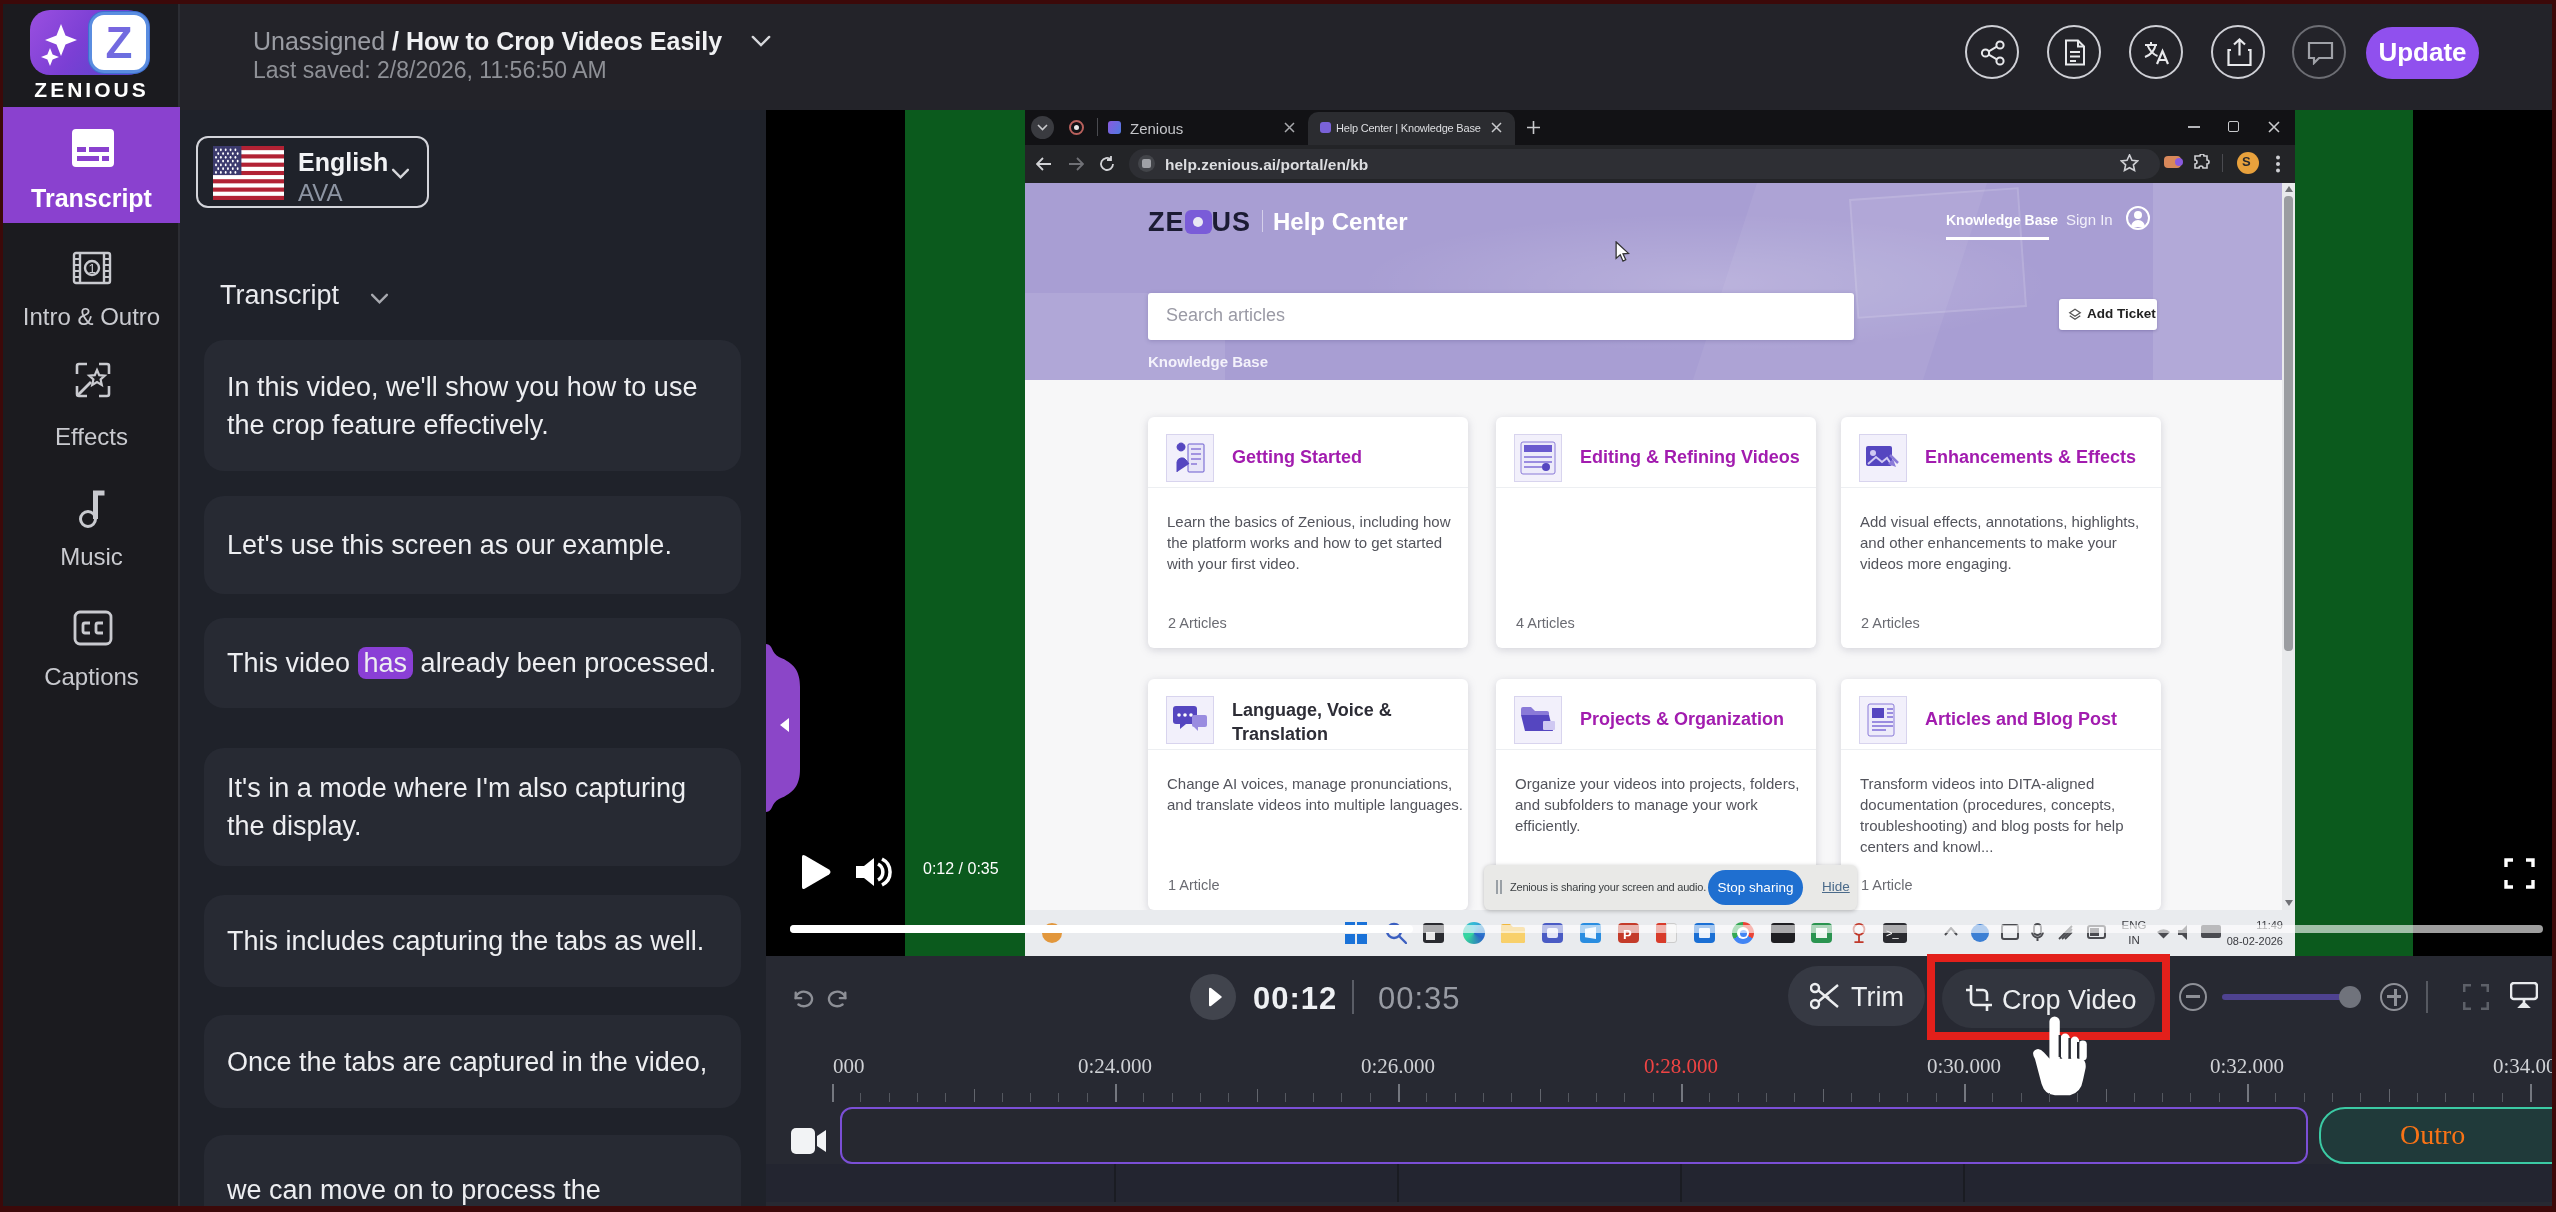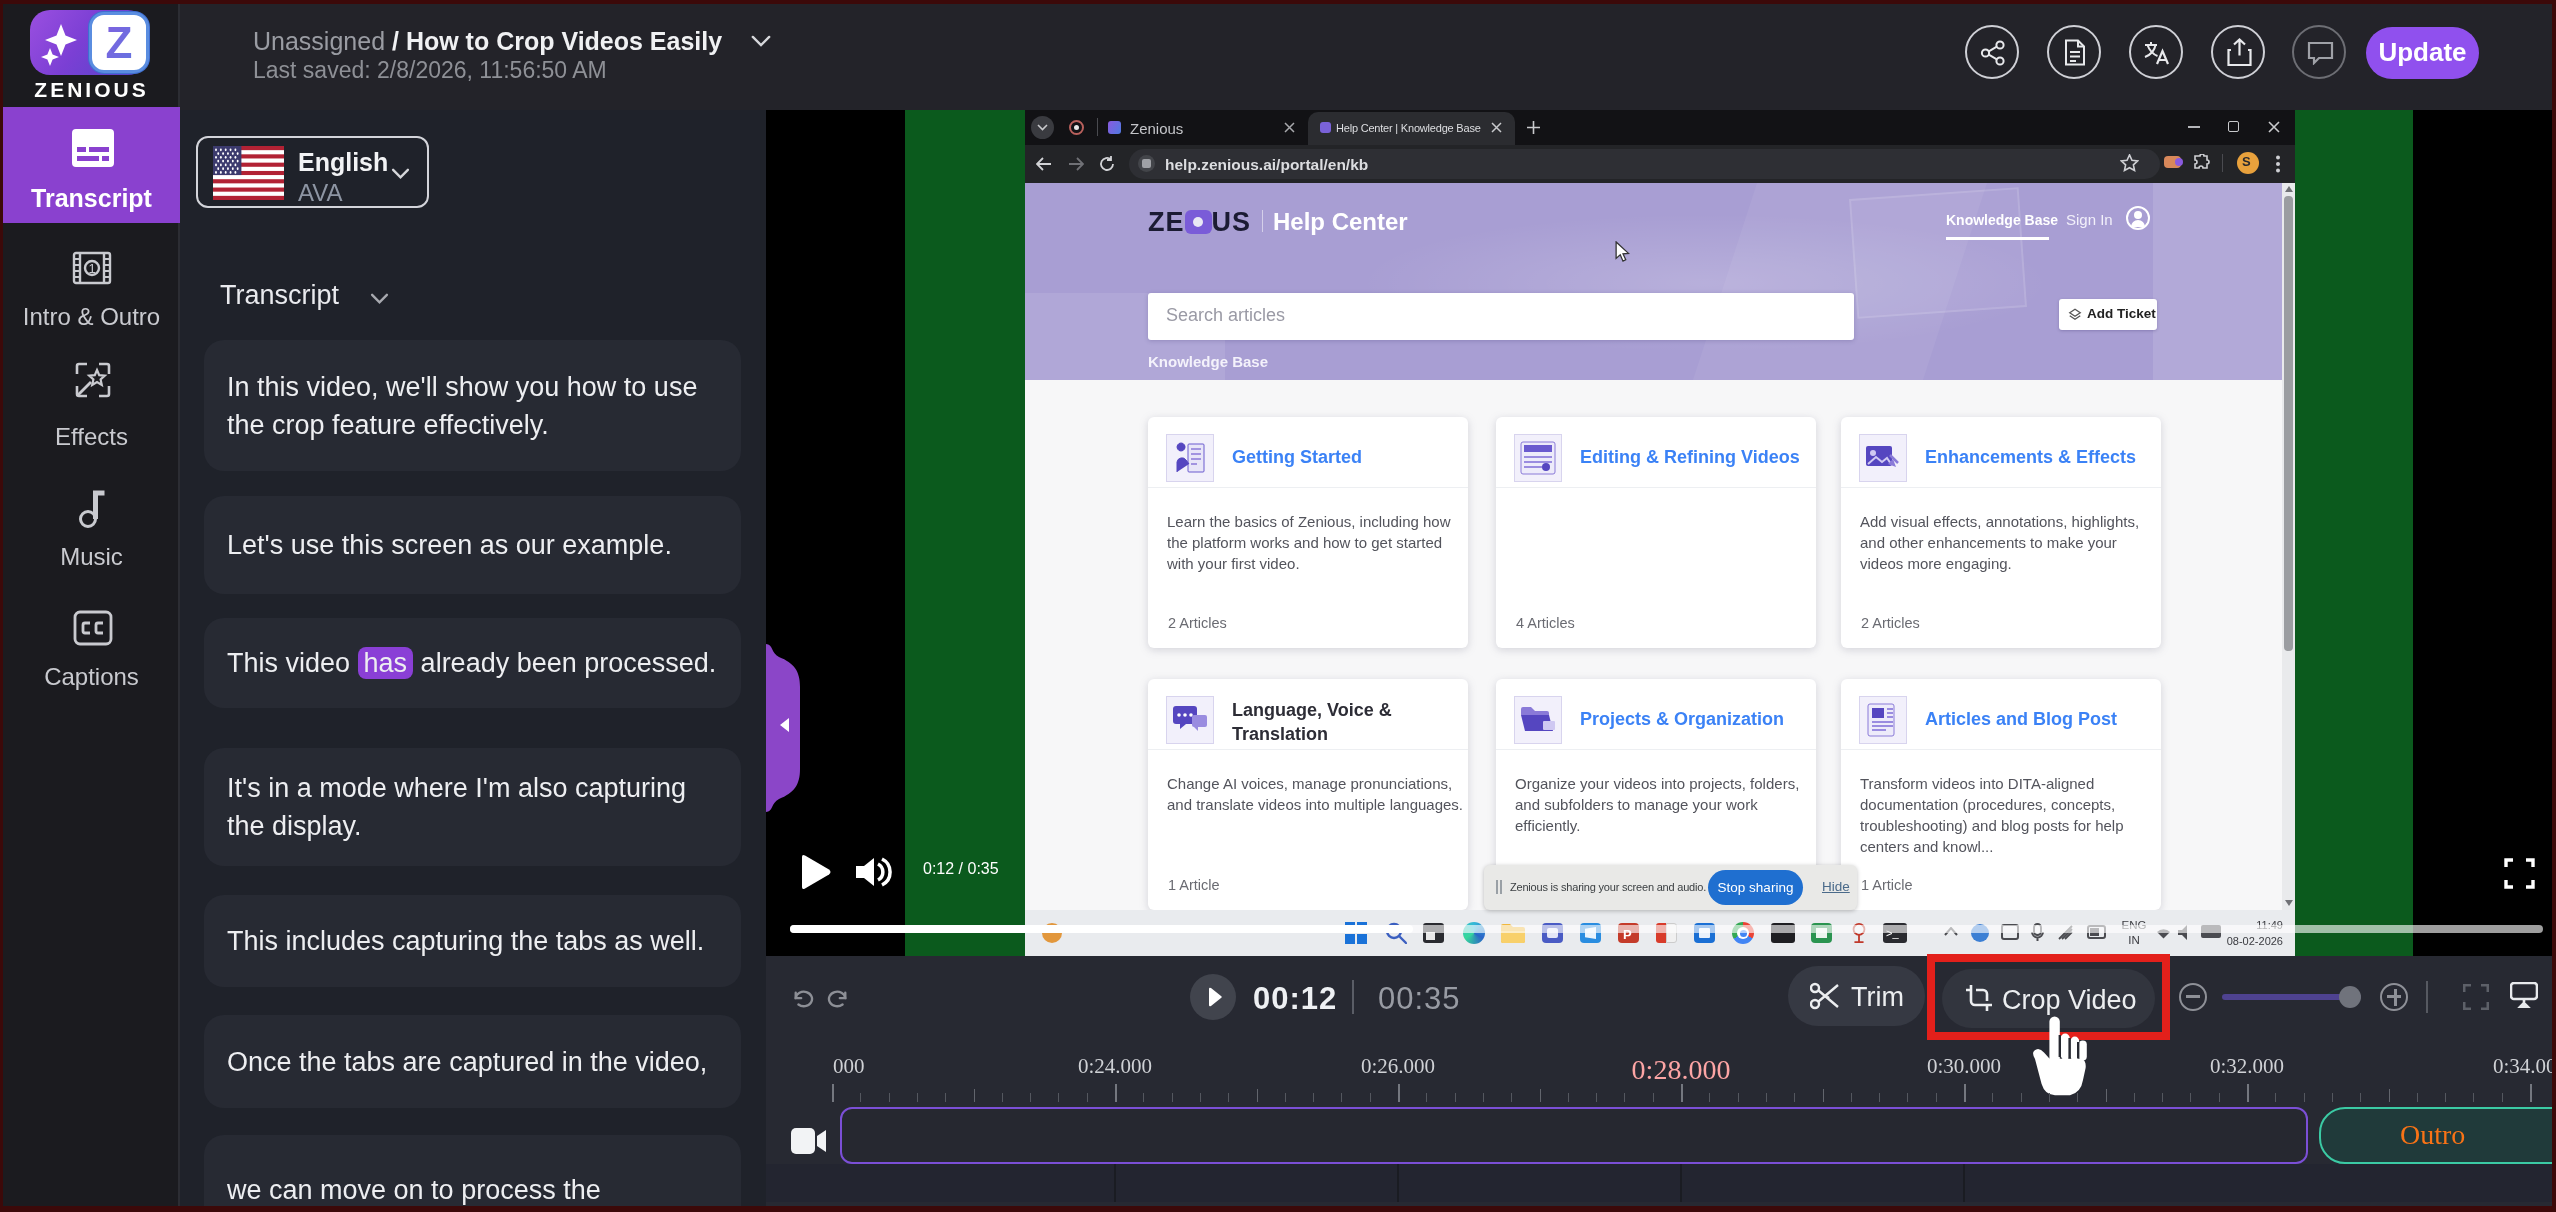--- a/index.html
+++ b/index.html
@@ -14,21 +14,21 @@
 #panel { left:179px; top:106px; width:584px; height:1096px; background:#1f222a; }
 
 #video { left:763px; top:106px; width:1786px; height:846px; background:#000; }
 #timeline { left:763px; top:952px; width:1786px; height:250px; background:#272932; }
 .seg-card { position:absolute; left:22px; width:537px; background:#272a33; border-radius:20px; color:#edeef1; font-size:27px; line-height:38px; }
 .seg-card .in { position:absolute; left:23px; top:50%; transform:translateY(-50%); width:500px; }
 .circle-btn { position:absolute; width:54px; height:54px; border:2px solid #cfd0d6; border-radius:50%; top:21px; }
 .mi { position:absolute; left:0; width:177px; text-align:center; color:#c9cacf; font-size:24px; }
 .hc-card { position:absolute; width:320px; height:231px; background:#fff; border-radius:6px; box-shadow:0 2px 8px rgba(120,120,140,.28); }
 .hc-ic { position:absolute; left:18px; top:17px; width:48px; height:48px; background:#f2f0fb; border:1px solid #d8d4ee; display:flex; align-items:center; justify-content:center; }
-.hc-t { position:absolute; left:84px; top:30px; font-size:18px; font-weight:700; color:#3b82f6; }
+.hc-t { position:absolute; left:84px; top:30px; font-size:18px; font-weight:700; color:#a21caf; }
 .hc-t2 { position:absolute; left:84px; top:19px; font-size:18px; font-weight:700; color:#2d2d36; line-height:24px; }
 .hc-d { position:absolute; left:19px; top:94px; width:299px; font-size:15px; line-height:21px; color:#53545c; }
 .hc-a { position:absolute; left:20px; top:198px; font-size:14.5px; color:#6a6b72; }
 .hc-card::after { content:""; position:absolute; left:0; top:70px; width:100%; height:1px; background:#edeff2; }
 </style>
 </head>
 <body>
 <div id="stage">
   <div class="abs" id="sidebar">
 
@@ -547,21 +547,21 @@
       </svg>
     <svg class="abs" style="left:1744px;top:26px;" width="28" height="26" viewBox="0 0 28 26" fill="none" stroke="#e8eaed" stroke-width="2.6">
         <rect x="1" y="1" width="26" height="16" rx="3"></rect>
         <path d="M14 17 v4 M14 21 l-4 4 h8 Z" fill="#e8eaed"></path>
       </svg>
 
     <div class="abs" id="ruler" style="left:0;top:90px;width:1786px;height:60px;overflow:hidden;">
         <div class="abs" style="left:67px;top:8px;font-family:'Liberation Serif',serif;font-size:21px;color:#cfd1d5;">000</div>
         <div class="abs" style="left:229px;top:8px;width:240px;text-align:center;font-family:'Liberation Serif',serif;font-size:21px;color:#cfd1d5;">0:24.000</div>
         <div class="abs" style="left:512px;top:8px;width:240px;text-align:center;font-family:'Liberation Serif',serif;font-size:21px;color:#cfd1d5;">0:26.000</div>
-        <div class="abs" style="left:795px;top:8px;width:240px;text-align:center;font-family:'Liberation Serif',serif;font-size:28px;color:#fca5a5;">0:28.000</div>
+        <div class="abs" style="left:795px;top:8px;width:240px;text-align:center;font-family:'Liberation Serif',serif;font-size:21px;color:#ef4444;">0:28.000</div>
         <div class="abs" style="left:1078px;top:8px;width:240px;text-align:center;font-family:'Liberation Serif',serif;font-size:21px;color:#cfd1d5;">0:30.000</div>
         <div class="abs" style="left:1361px;top:8px;width:240px;text-align:center;font-family:'Liberation Serif',serif;font-size:21px;color:#cfd1d5;">0:32.000</div>
         <div class="abs" style="left:1644px;top:8px;width:240px;text-align:center;font-family:'Liberation Serif',serif;font-size:21px;color:#cfd1d5;">0:34.000</div>
         <i style="position:absolute;left:66.0px;top:38px;width:2px;height:18px;background:#74777f;"></i>
         <i style="position:absolute;left:94.3px;top:47px;width:1px;height:9px;background:#54575f;"></i>
         <i style="position:absolute;left:122.6px;top:47px;width:1px;height:9px;background:#54575f;"></i>
         <i style="position:absolute;left:150.9px;top:47px;width:1px;height:9px;background:#54575f;"></i>
         <i style="position:absolute;left:179.2px;top:47px;width:1px;height:9px;background:#54575f;"></i>
         <i style="position:absolute;left:207.5px;top:43px;width:1.5px;height:13px;background:#62656d;"></i>
         <i style="position:absolute;left:235.8px;top:47px;width:1px;height:9px;background:#54575f;"></i>

